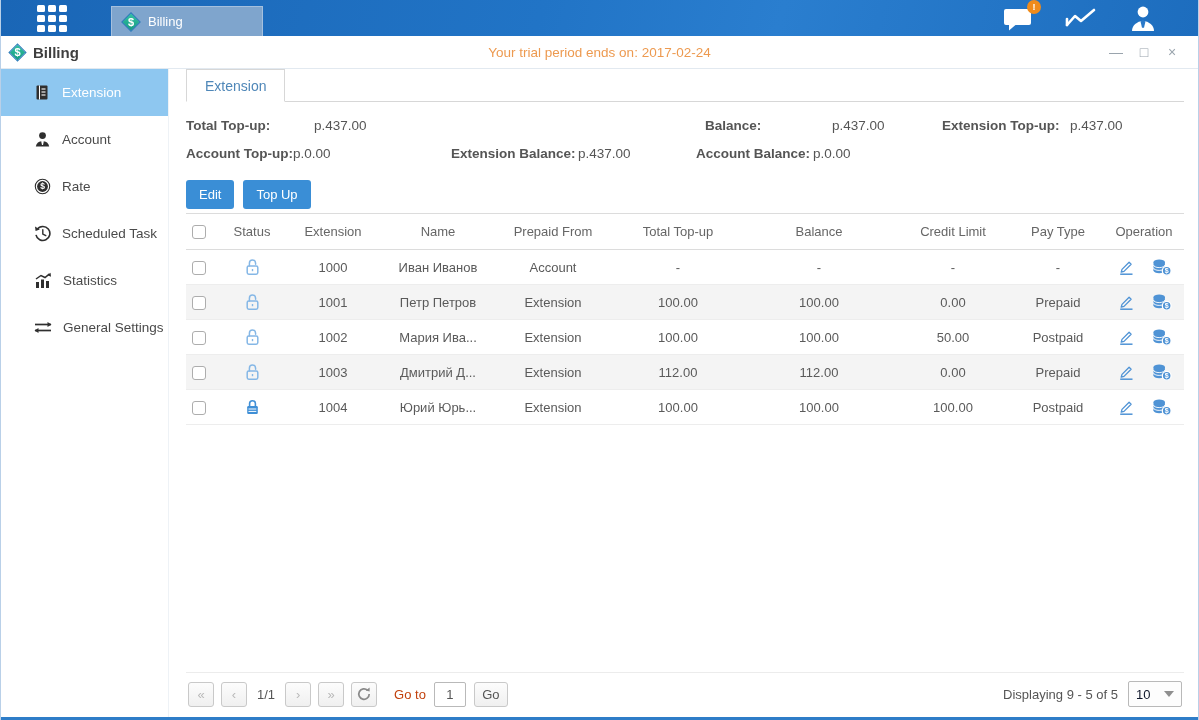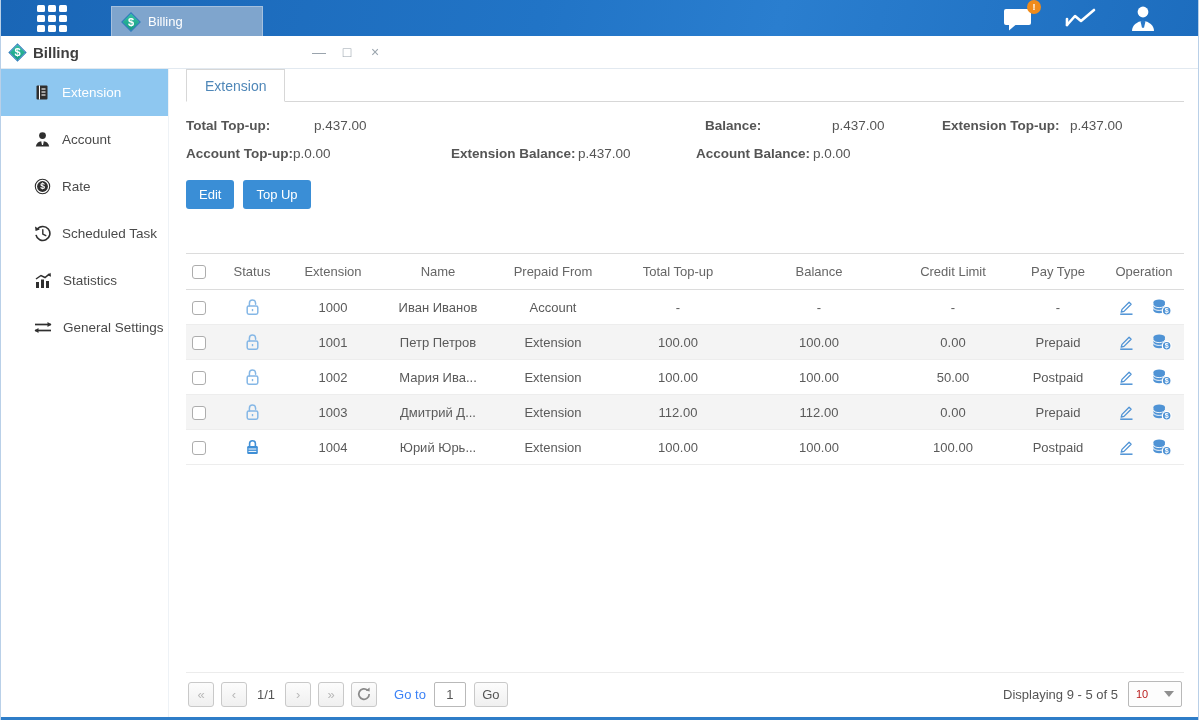--- a/index.html
+++ b/index.html
@@ -61,44 +61,44 @@
   .sum-cell.c3 .sum-label { min-width:127px;margin-left:9px; }
   .sum-cell.c4 .sum-label { min-width:117px; }
   .pos-c3 { grid-column:3; }
 
   
   .actions { display:flex; gap:9px; margin:17px 0 4px 0; }
   .btn-primary { background:#3a8ed6; color:#fff; border:none; border-radius:3px; font-size:13px;
                  padding:7px 13px; cursor:pointer; font-family:"Liberation Sans",sans-serif; }
 
   
-  .table { border-top:1px solid #dcdcdc;margin-top:40px; }
+  .table { border-top:1px solid #dcdcdc; }
   .thead, .trow { display:grid; grid-template-columns:34px 64px 98px 112px 118px 132px 150px 118px 92px minmax(0,1fr); align-items:center; }
   .thead { height:36px; border-bottom:1px solid #dcdcdc; font-size:13px; color:#666; }
   .trow { height:35px; border-bottom:1px solid #ededed; font-size:13px; color:#5a5a5a; }
   .trow:nth-child(even) { background:#f4f4f4; }
   .cell { text-align:center; overflow:hidden; white-space:nowrap; text-overflow:ellipsis; }
   .c-check { text-align:left; padding-left:6px; }
   .checkbox { display:inline-block; width:14px; height:14px; border:1px solid #adadad; border-radius:3px; background:#fff; cursor:pointer; vertical-align:middle; }
   .c-status svg, .c-op svg { vertical-align:middle; }
   .op-icon { display:inline-block; margin:0 8px; cursor:pointer; }
 
   
   .pagination { margin-top:auto; border-top:1px solid #ececec; padding:8px 2px 10px 2px; display:flex; align-items:center; flex-shrink:0; }
   .pg-btn { width:26px; height:25px; border:1px solid #c9c9c9; border-radius:3px; background:linear-gradient(#fcfcfc,#f0f0f0);
             color:#b9b9b9; font-size:13px; display:flex; align-items:center; justify-content:center; cursor:pointer; margin-right:7px; }
   .pg-text { font-size:13px; color:#555; margin:0 10px 0 3px; }
-  .goto-label { font-size:13px; color:#3b82f6; margin:0 8px 0 10px; }
+  .goto-label { font-size:13px; color:#c2410c; margin:0 8px 0 10px; }
   .goto-input { width:32px; height:25px; border:1px solid #b9b9b9; border-radius:2px; text-align:center; font-size:13px; color:#555;
                 font-family:"Liberation Sans",sans-serif; margin-right:8px; }
   .go-btn { width:34px; color:#555; }
   .pg-right { margin-left:auto; display:flex; align-items:center; gap:10px; }
   .displaying { font-size:13px; color:#555; }
   .page-size { width:54px; height:25px; border:1px solid #b9b9b9; border-radius:2px; background:#fdfdfd; display:flex;
-               align-items:center; padding:12px 7px; font-size:11px; color:#b91c1c; cursor:pointer; justify-content:space-between; }
+               align-items:center; padding:12px 7px; font-size:13px; color:#0f172a; cursor:pointer; justify-content:space-between; }
   .caret-down { width:0; height:0; border-left:5px solid transparent; border-right:5px solid transparent; border-top:6px solid #8f8f8f; }
 
   .bottom-strip { height:3px; background:#2e7dc8; flex-shrink:0; }
 </style>
 </head>
 <body>
 
 <div class="app">
 
   <div class="topbar">
@@ -143,20 +143,21 @@
     </div>
   </div>
 
   <div class="titlebar">
     <div class="title-left">
       <span class="diamond">
           <span>$</span>
         </span>
       <span class="win-title">Billing</span>
     </div>
+    <div class="trial">Your trial period ends on: 2017-02-24</div>
     <div class="win-controls">
       <span class="win-btn">—</span>
       <span class="win-btn">□</span>
       <span class="win-btn">×</span>
     </div>
   </div>
 
   <div class="body-row">
 
     <aside class="sidebar">

